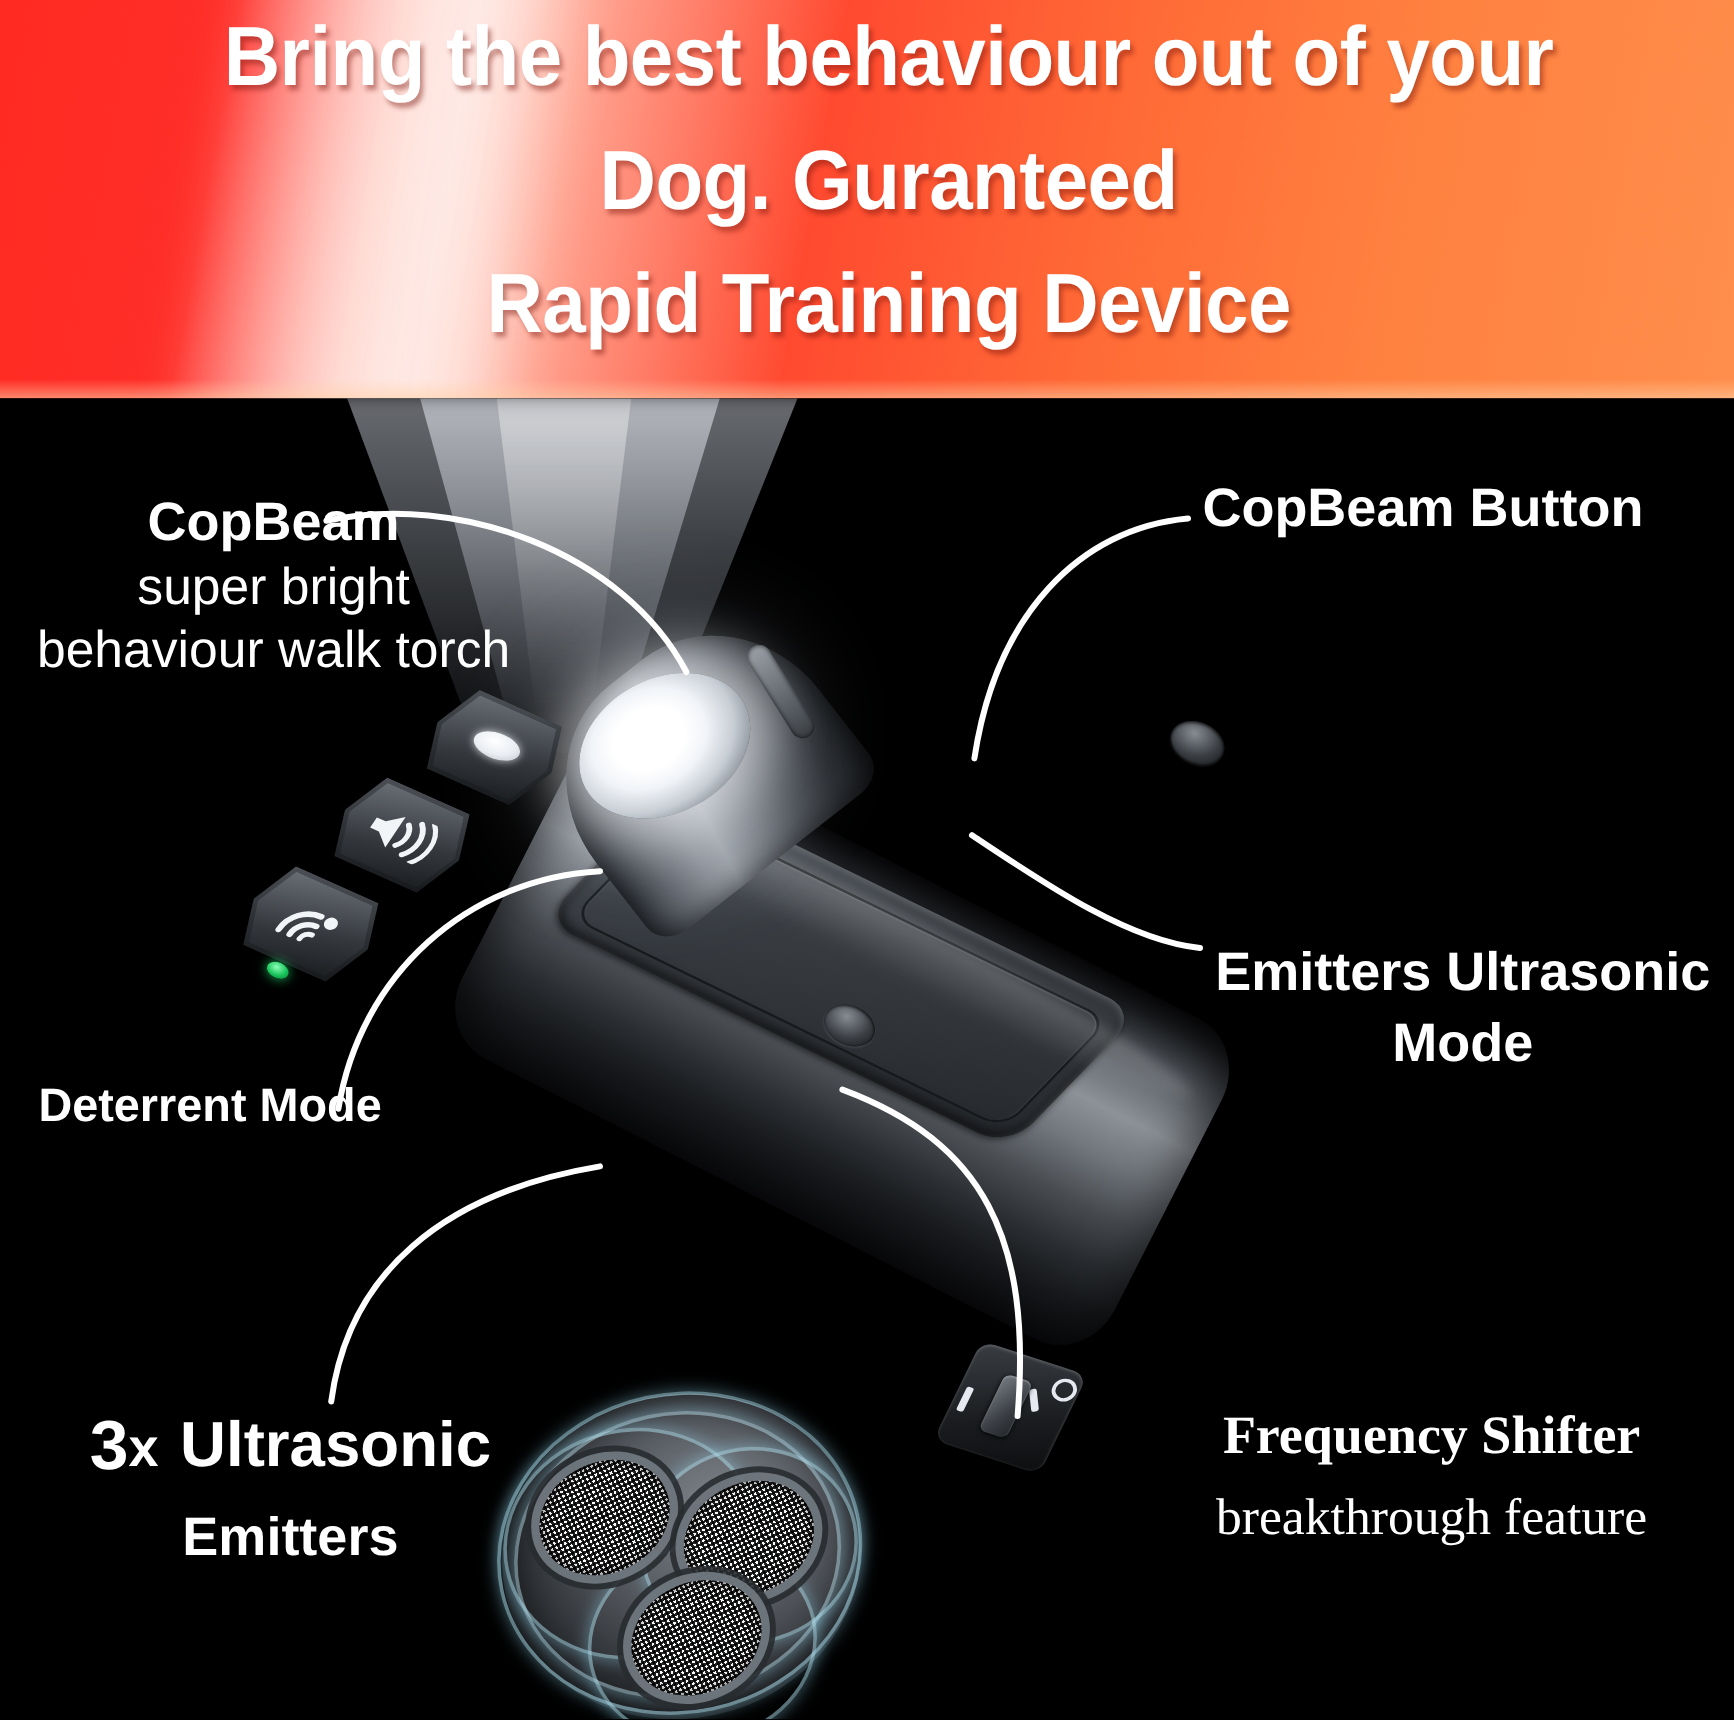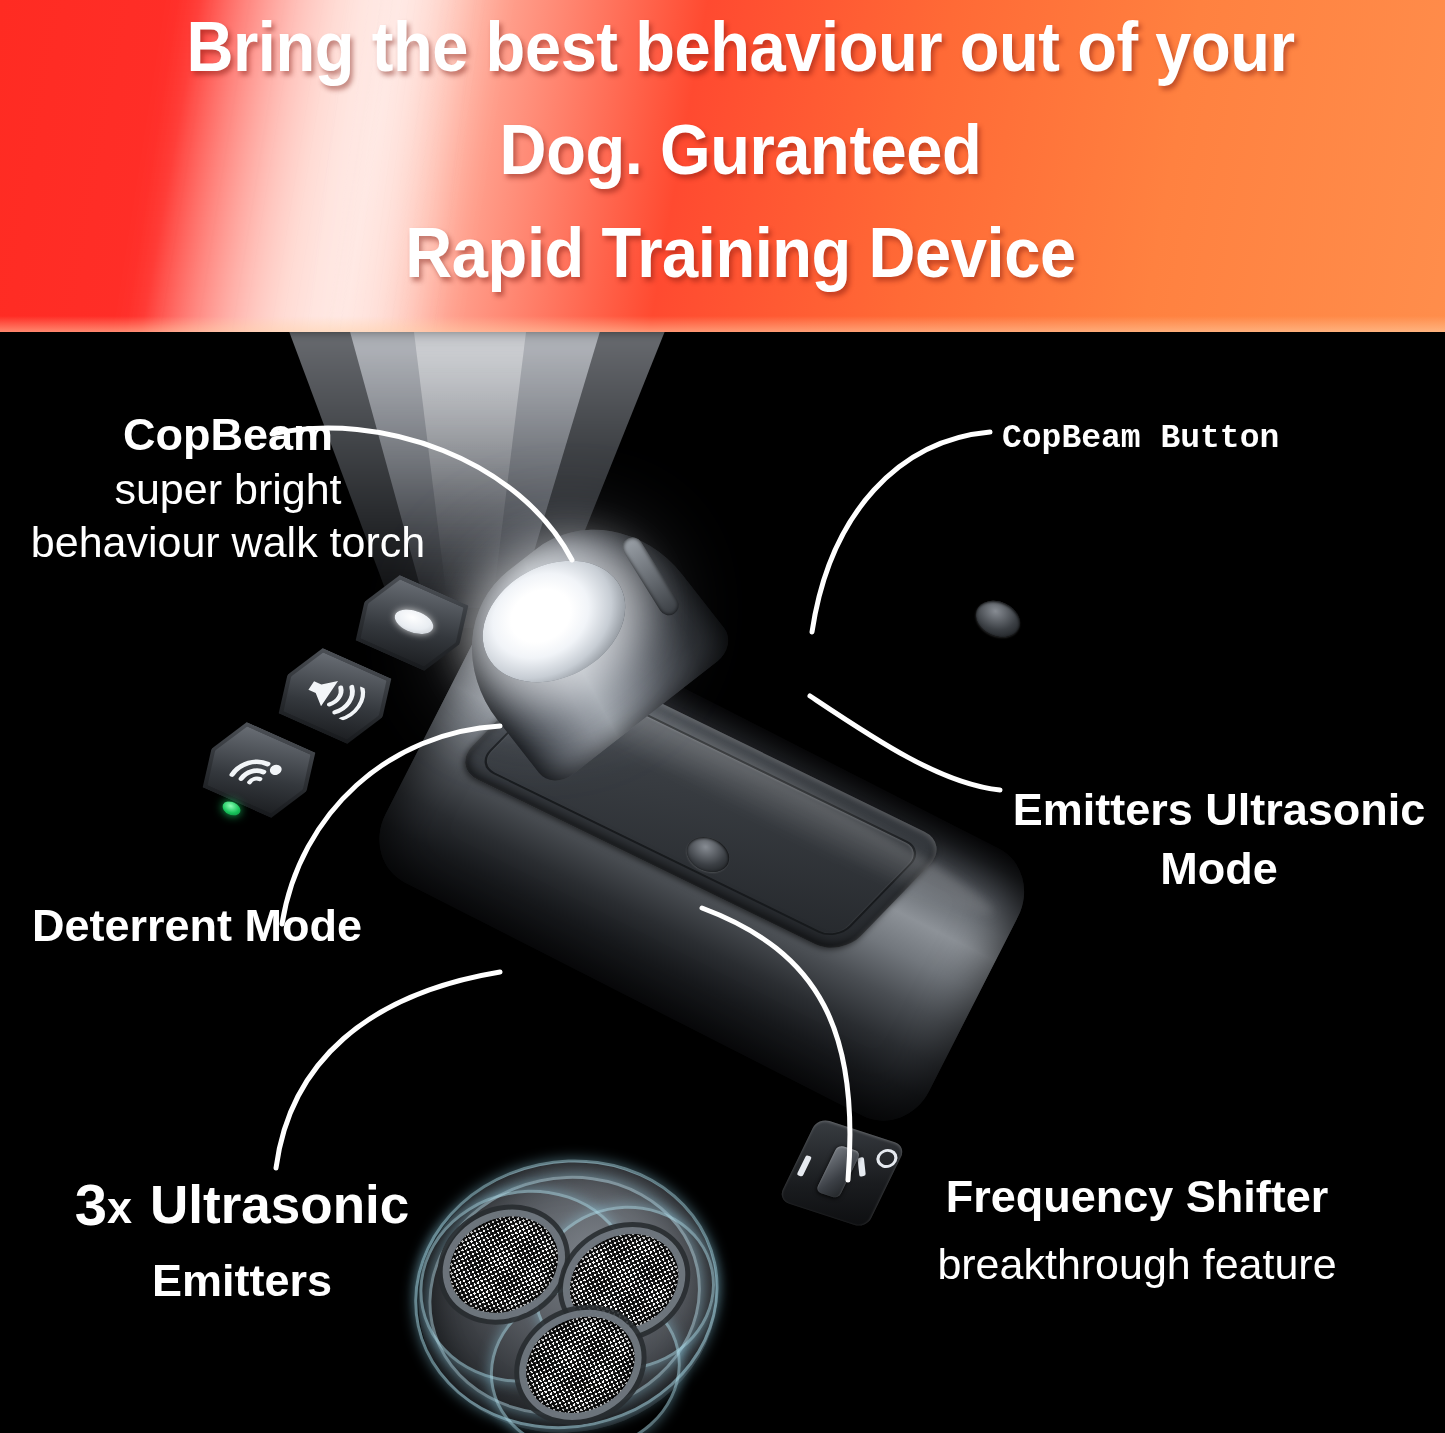--- a/index.html
+++ b/index.html
@@ -244,33 +244,33 @@
 
   
   .callout{position:absolute;color:#fff;line-height:1.18;text-align:center;}
   .callout .hd{font-weight:bold;display:block;}
   .callout .sub{font-weight:normal;display:block;}
 
   #cal-copbeam{left:28px;top:76px;font-size:45px;width:400px;}
   #cal-copbeam .hd{font-size:45px;}
   #cal-copbeam .sub{font-size:43px;line-height:1.22;margin-top:2px;}
 
-  #cal-copbeam-button{left:1002px;top:88px;font-size:33px;font-weight:bold;white-space:nowrap;font-family:Liberation Mono, monospace;}
+  #cal-copbeam-button{left:1002px;top:64px;font-size:45px;font-weight:bold;white-space:nowrap;}
 
   #cal-advanced{left:1004px;top:448px;font-size:45px;font-weight:bold;width:430px;line-height:1.32;}
 
-  #cal-deterrent{left:32px;top:567px;font-size:45px;font-weight:bold;white-space:nowrap;}
+  #cal-deterrent{left:32px;top:567px;font-size:39px;font-weight:bold;white-space:nowrap;}
 
   #cal-emitters{left:32px;top:838px;width:420px;line-height:1.2;}
   #cal-emitters .big{font-size:58px;font-weight:bold;vertical-align:-2px;}
   #cal-emitters .x{font-size:45px;font-weight:bold;}
   #cal-emitters .hd{font-size:53px;font-weight:bold;display:inline;}
   #cal-emitters .second{font-size:45px;font-weight:bold;display:block;margin-top:14px;}
 
-  #cal-frequency{left:902px;top:838px;width:470px;}
+  #cal-frequency{left:958px;top:838px;width:470px;font-family:Liberation Serif, serif;}
   #cal-frequency .hd{font-size:45px;}
   #cal-frequency .sub{font-size:43px;line-height:1.28;margin-top:14px;}
 </style>
 </head>
 <body>
 
 <div id="page">
 
   <div id="banner">
     <div class="streak"></div>

